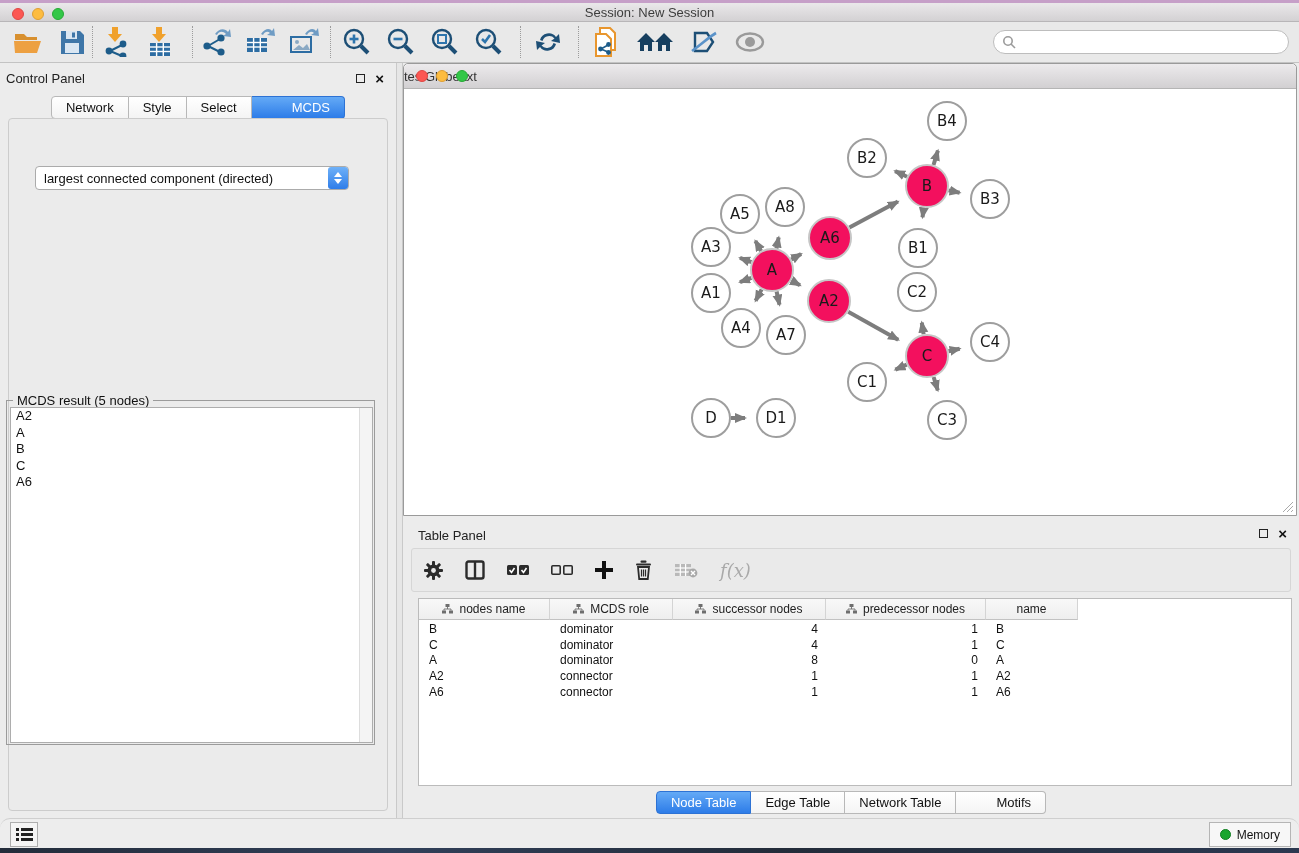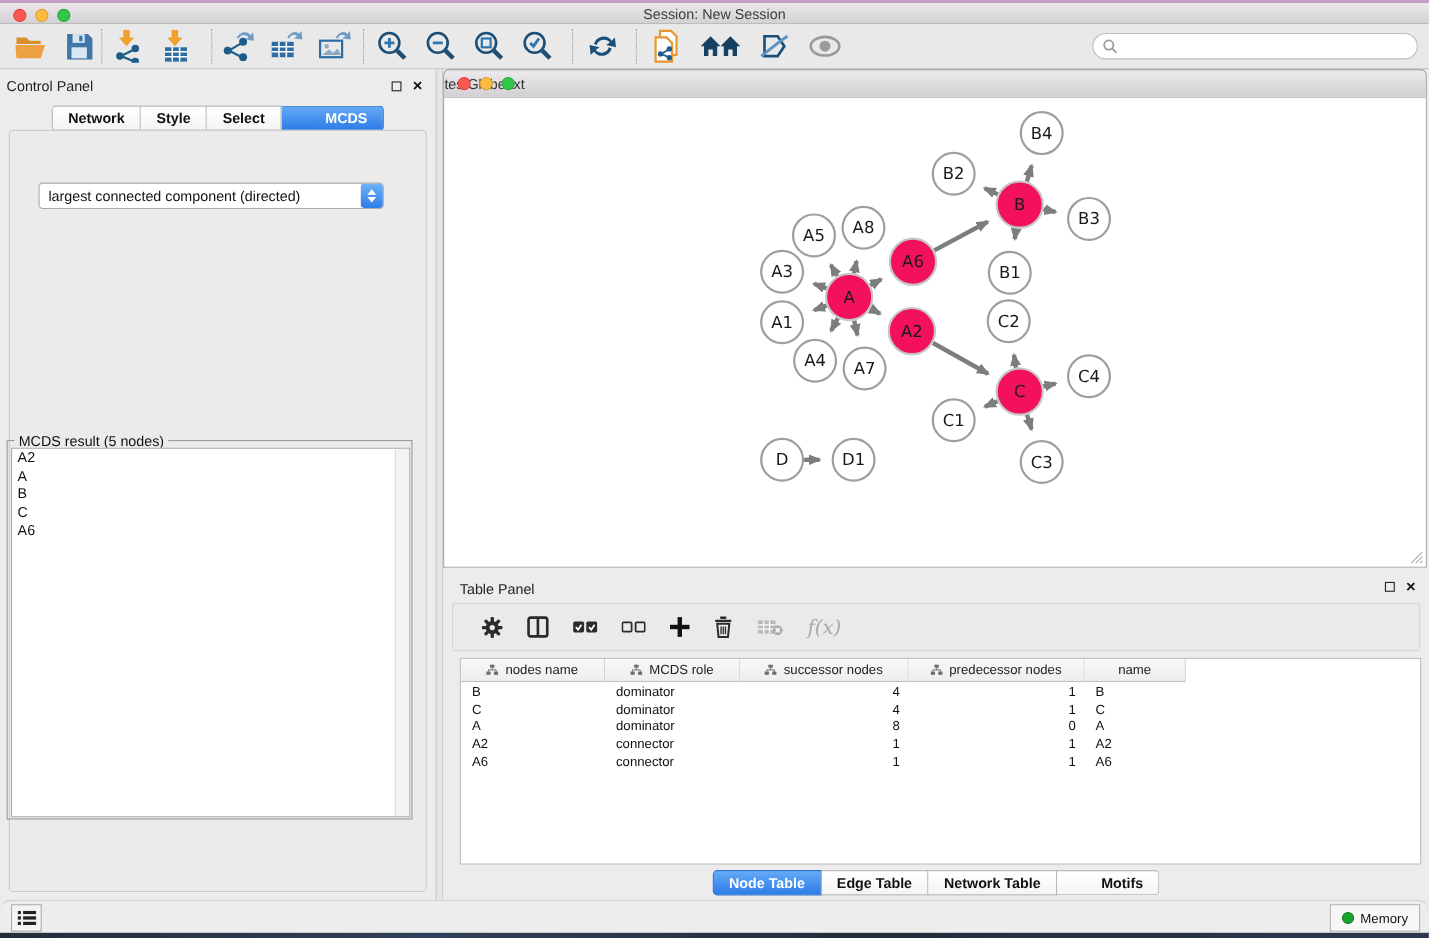--- a/index.html
+++ b/index.html
@@ -32,21 +32,21 @@
   .control-panel { position:absolute; left:0; top:63px; width:396px; height:755px; background:#ececec; }
   .splitter { position:absolute; left:396px; top:63px; width:7px; height:755px; background:#e6e6e6;
               border-left:1px solid #c9c9c9; border-right:1px solid #c9c9c9; }
 
   .panel-header { position:absolute; left:0; top:0; width:100%; height:30px; display:flex; align-items:center; }
   .panel-header .ptitle { font-size:13px; color:#222; margin-left:6px; }
   .float-box { width:9px; height:9px; border:1.5px solid #222; display:inline-block; }
   .close-x { font-size:15px; font-weight:bold; color:#111; line-height:1; }
   .hdr-icons { position:absolute; right:12px; top:8px; display:flex; gap:10px; align-items:center; }
 
-  .seg-tabs { position:absolute; left:0; top:33px; width:100%; display:flex; justify-content:center;font-weight:bold; }
+  .seg-tabs { position:absolute; left:0; top:33px; width:100%; display:flex; justify-content:center; }
   .seg { height:23px; padding:0 14px; font-size:13px; background:linear-gradient(#ffffff,#f4f4f4);
          border:1px solid #b8b8b8; border-left:none; display:flex; align-items:center; color:#111; cursor:pointer; }
   .seg:first-child { border-left:1px solid #b8b8b8; border-radius:4px 0 0 4px; }
   .seg:last-child { border-radius:0 4px 4px 0;padding-left:40px; }
   .seg.active { background:linear-gradient(#64aaf6,#2d7ce8); color:#fff; border-color:#2d72d4; }
 
   .tab-content { position:absolute; left:8px; top:55px; width:380px; height:748px; border:1px solid #cccccc;
                  border-radius:4px; background:#ebebeb; height:693px; }
   .opt-label { position:absolute; left:0; top:76px; width:100%; text-align:center; font-size:13px; color:#111; }
   .dropdown { position:absolute; left:35px; top:103px; width:314px; height:24px; background:#fff;
@@ -73,21 +73,21 @@
   .net-title { position:absolute; left:0; top:0; width:100%; height:25px; background:linear-gradient(#eceaec,#d2d0d2);
                border-bottom:1px solid #b5b5b5; border-radius:5px 5px 0 0; display:flex; align-items:center; justify-content:flex-start; }
   .net-title .title { font-size:13px; color:#333; }
   .net-lights { position:absolute; left:12px; top:6px; display:flex; gap:8px; }
   .net-canvas { position:absolute; left:0; top:25px; width:892px; height:426px; background:#fff; }
   .grip { position:absolute; right:2px; bottom:2px; width:13px; height:13px; }
 
   
   .table-panel { position:absolute; left:403px; top:520px; width:896px; height:298px; background:#ececec; }
   .tp-toolbar { position:absolute; left:8px; top:28px; width:880px; height:44px; background:#eaeaea;
-                border:1px solid #d6d6d6; border-radius:3px; display:flex; align-items:center; gap:22px; padding-left:26px; }
+                border:1px solid #d6d6d6; border-radius:3px; display:flex; align-items:center; gap:22px; padding-left:12px; }
   .tp-icon { display:flex; align-items:center; justify-content:center; cursor:pointer; }
   .fx { font-family:"DejaVu Serif", serif; font-style:italic; font-size:18px; color:#a9a9a9; }
 
   .ntable { position:absolute; left:15px; top:78px; width:874px; height:188px; background:#fff; border:1px solid #bbb; }
   .thead { position:absolute; left:0; top:0; height:21px; display:flex; }
   .th { background:linear-gradient(#f8f8f8,#eeeeee); border-right:1px solid #d4d4d4; border-bottom:1px solid #c2c2c2;
         display:flex; align-items:center; justify-content:center; gap:6px; font-size:12px; color:#222; height:21px; }
   .tbody { position:absolute; left:0; top:22px; width:100%; }
   .trow { display:flex; height:15.7px; align-items:center; font-size:12px; color:#111; }
   .td { overflow:hidden; white-space:nowrap; }

